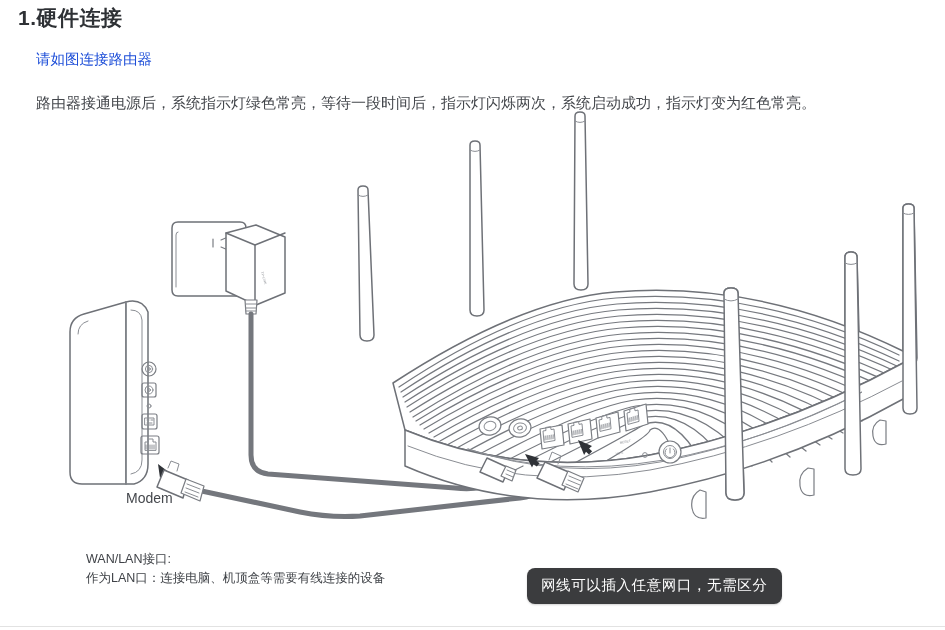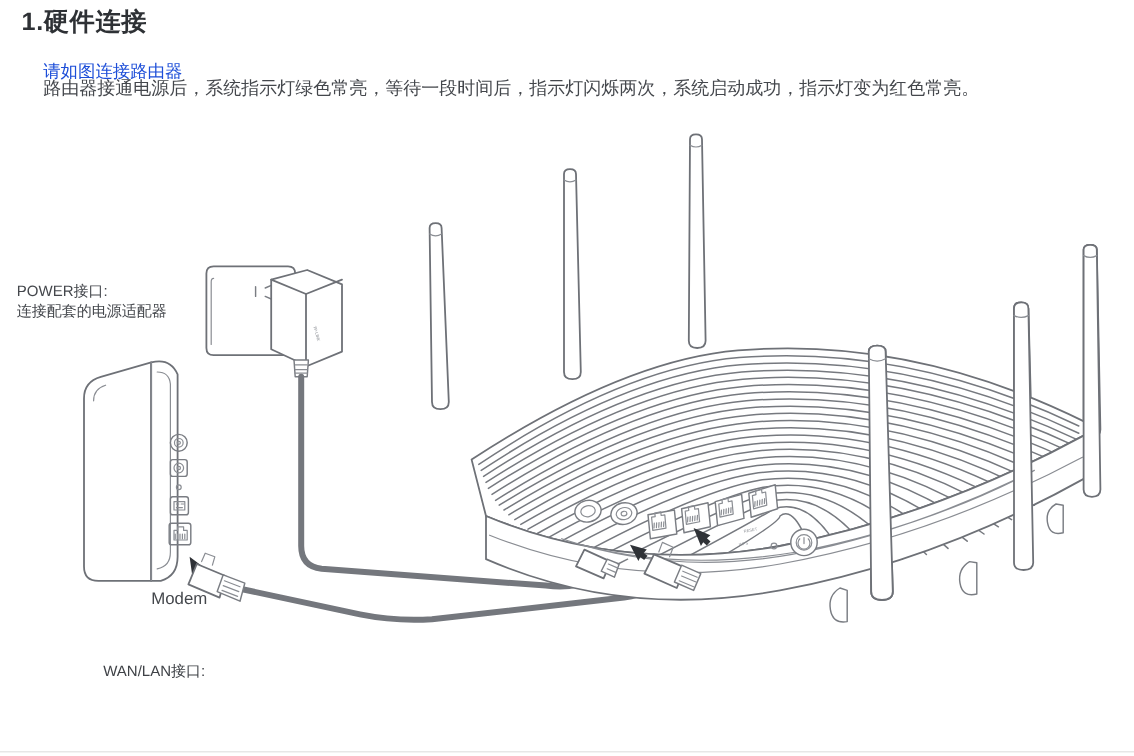--- a/index.html
+++ b/index.html
@@ -14,21 +14,21 @@
   #page-title{
     position:absolute;left:18px;top:4px;
     font-size:21px;font-weight:bold;color:#2e3135;
     letter-spacing:.5px;
   }
   #sub-line{
     position:absolute;left:36px;top:50px;
     font-size:14.5px;color:#1d4ed8;
   }
   #desc-line{
-    position:absolute;left:36px;top:64px;
+    position:absolute;left:36px;top:94px;
     font-size:15px;color:#44474c;white-space:nowrap;
   }
 
   
   #power-label{
     position:absolute;left:14px;top:235px;
     font-size:12.5px;line-height:16px;color:#44474c;
   }
   #modem-label{
     position:absolute;left:98px;top:490px;
@@ -303,26 +303,24 @@
 
     <path class="arrow" d="M578 440 l14 6 l-2.9 2.6 l3 2.7 l-3.1 3.2 l-3 -2.7 l-1.9 3.2 z"></path>
 
   </svg>
   </div>
 
   <div id="page-title">1.硬件连接</div>
   <div id="sub-line">请如图连接路由器</div>
   <div id="desc-line">路由器接通电源后，系统指示灯绿色常亮，等待一段时间后，指示灯闪烁两次，系统启动成功，指示灯变为红色常亮。</div>
 
-  <div id="power-label">
-    <div>POWER接口:</div>
-    <div>连接配套的电源适配器</div>
-  </div>
 
   <div id="modem-label">Modem</div>
 
   <div id="wanlan-block">
     <div>WAN/LAN接口:</div>
+    <div>作为LAN口：连接电脑、机顶盒等需要有线连接的设备</div>
   </div>
 
+  <div id="tip-callout">网线可以插入任意网口，无需区分</div>
 
   <div id="bottom-rule"></div>
 </div>
 
 </body></html>

